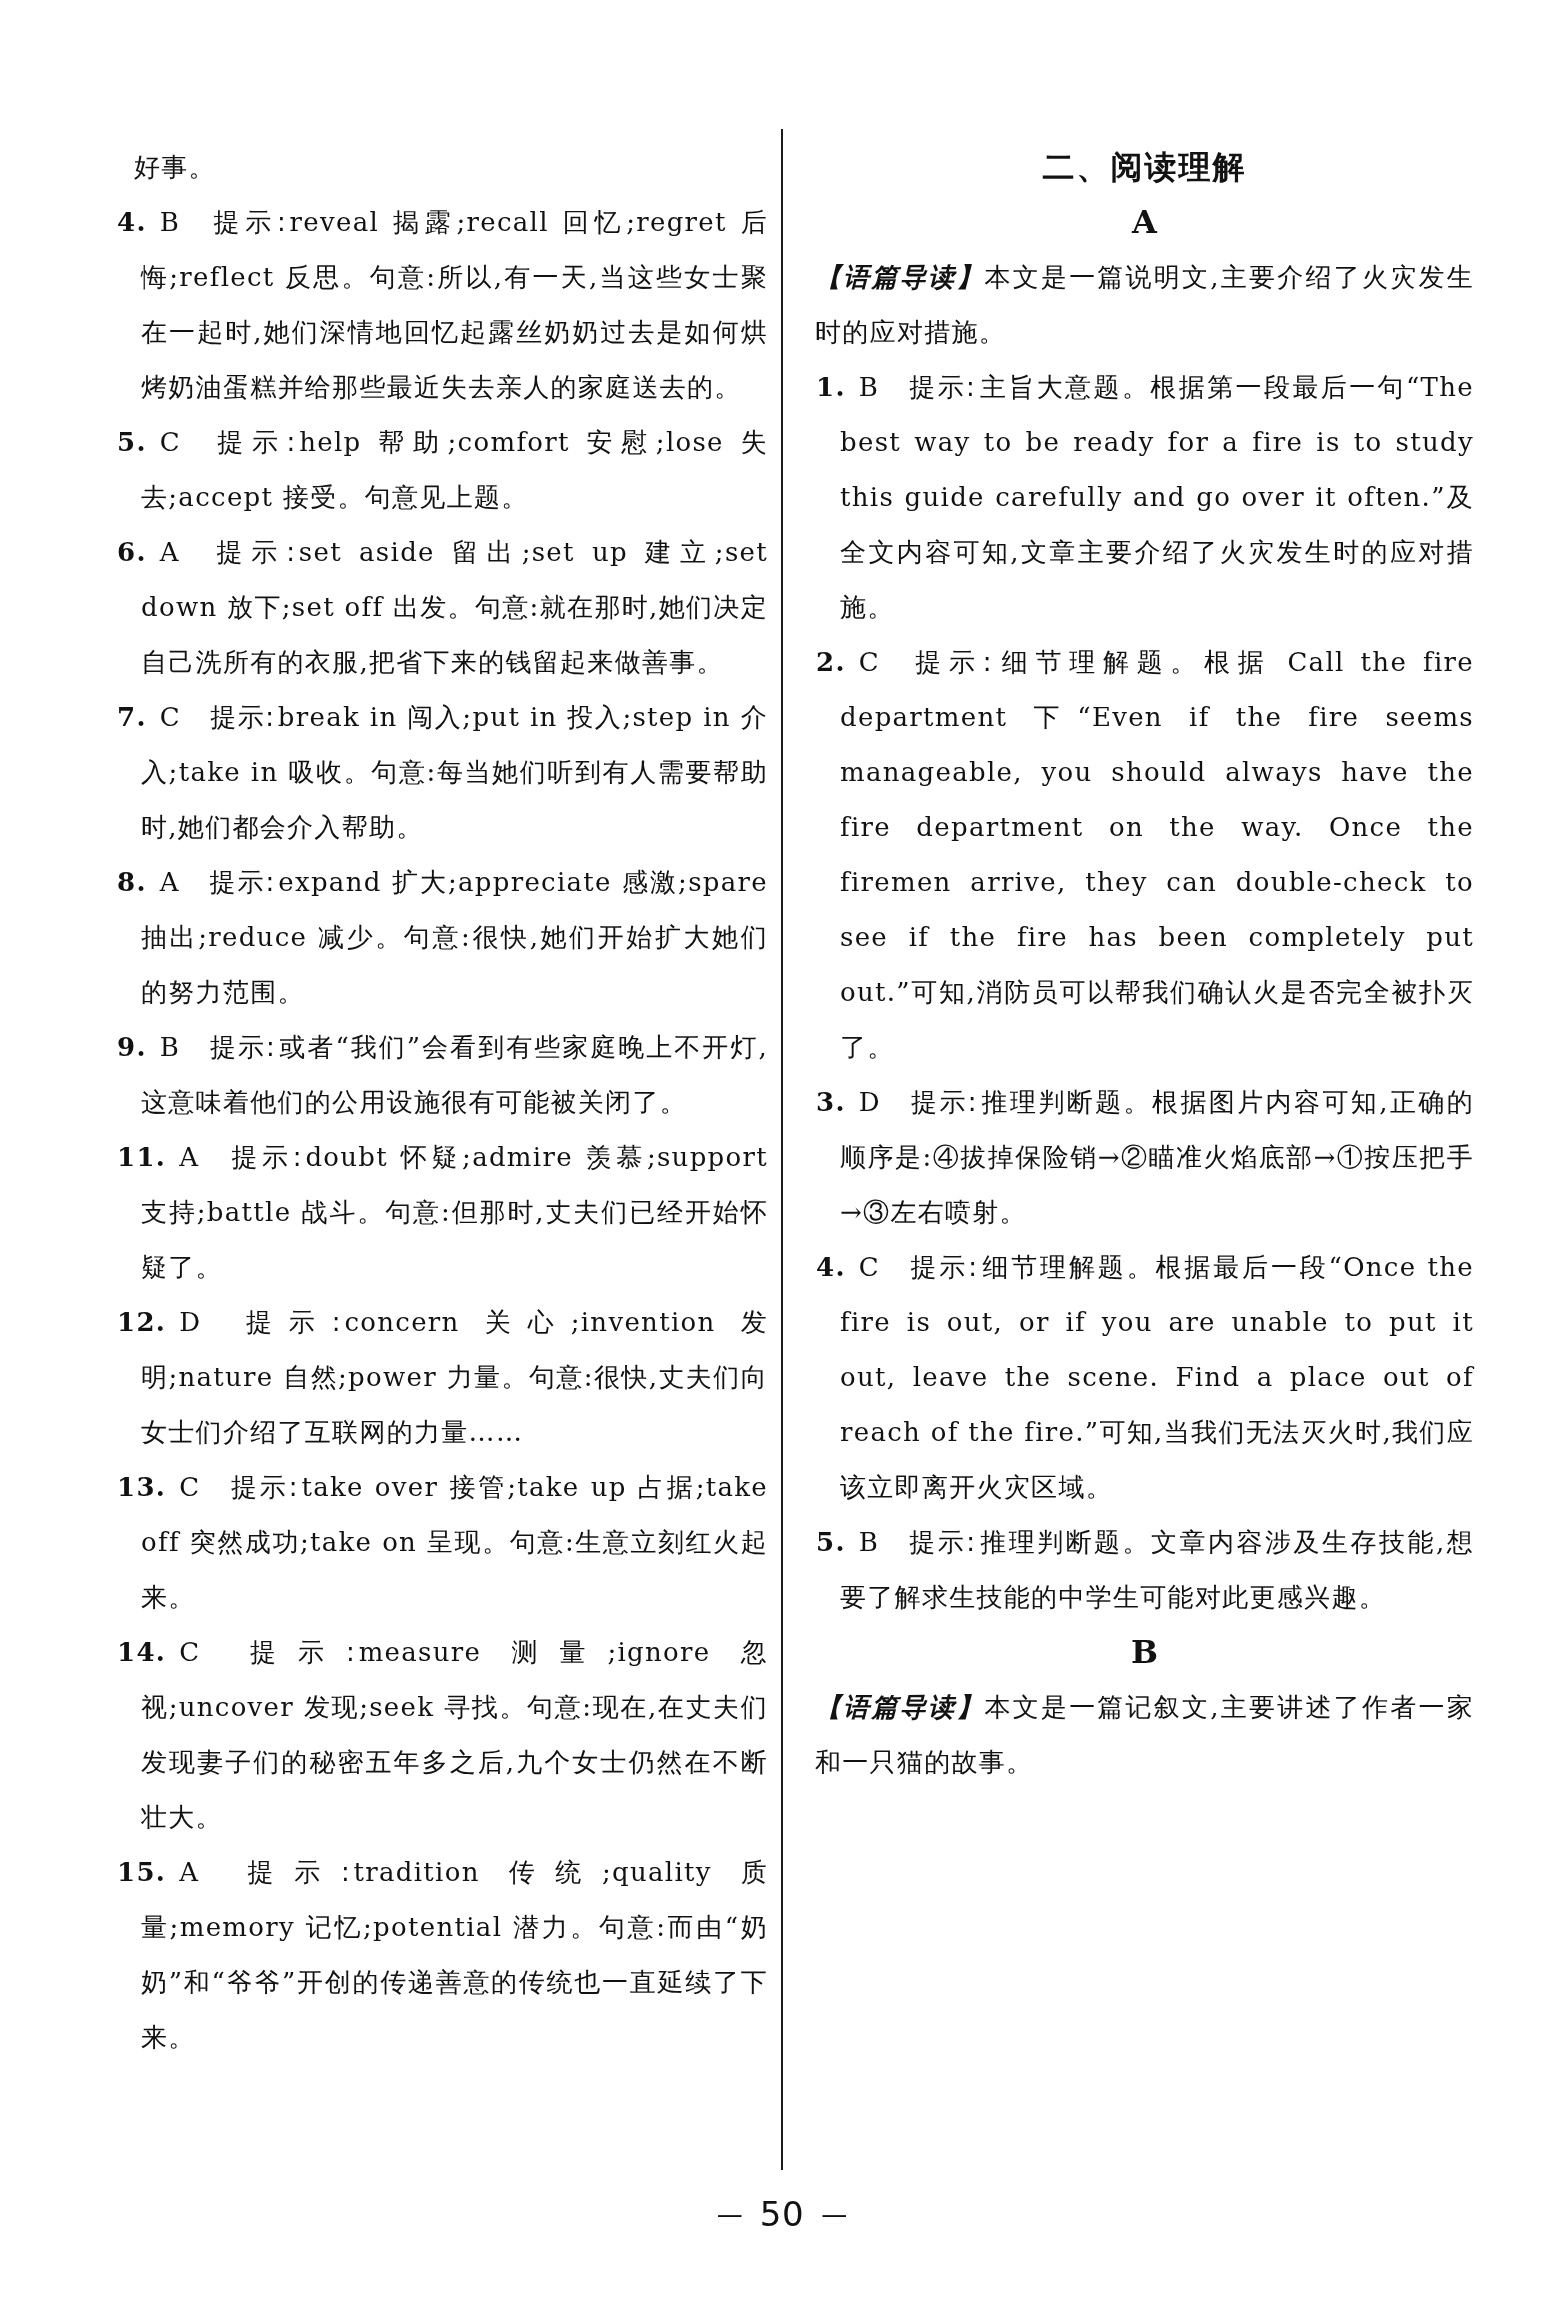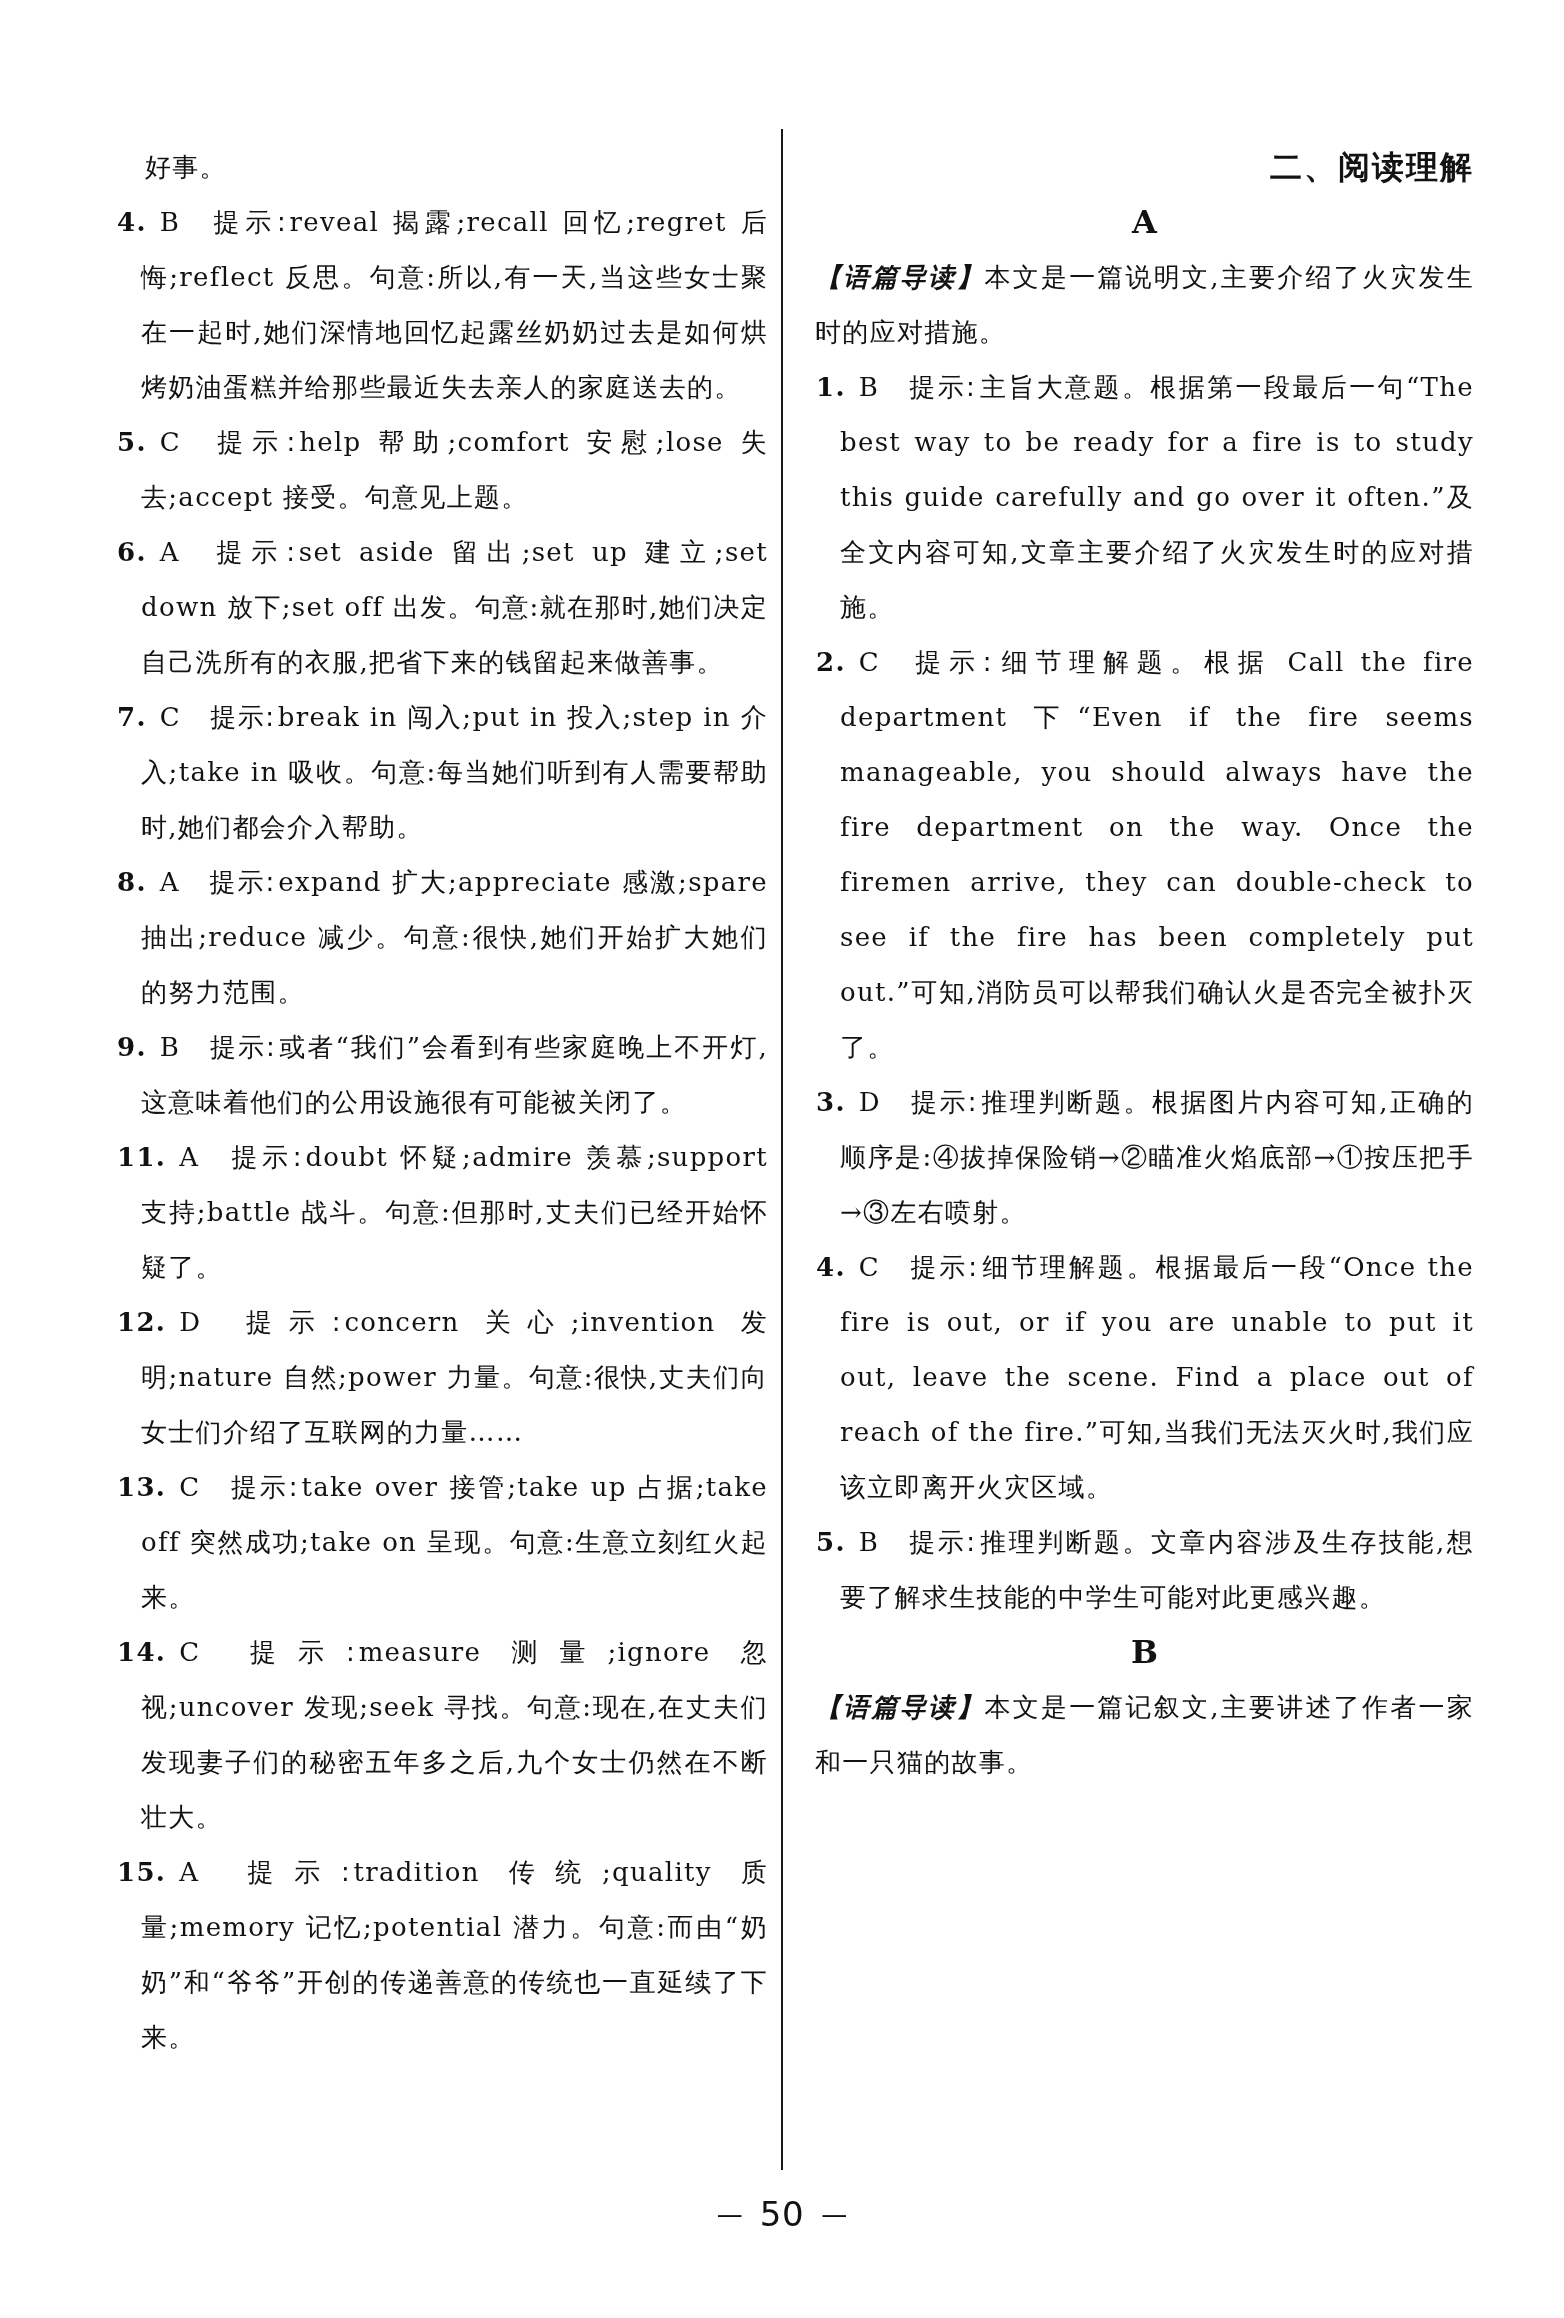--- a/index.html
+++ b/index.html
@@ -14,40 +14,40 @@
     position:absolute;
     top:140px;
     font-size:26px;
     line-height:55px;
     text-align:justify;
     letter-spacing:1.3px;
   }
   .col-left  { left:117px;  width:651px;  }
   .col-right { left:815px; width:659px; }
 
-  .carry { margin-left:28px; }
+  .carry { margin-left:17px; }
 
   .item { padding-left:24px; text-indent:-24px; }
   .col-right .item { margin-left:1px; }
 
   .num  { font-weight:700; margin-right:13px; }
   .ans  { margin-right:29px; }
   .hint {
     font-weight:400;
     font-family:"DejaVu Sans","Liberation Sans",sans-serif;
     margin-right:2.6px;
   }
   .txt { }
 
   .sec-head {
     font-family:"DejaVu Sans","Liberation Sans",sans-serif;
     font-weight:700;
     font-size:32px;
     line-height:55px;
-    text-align:right;
+    text-align:center;
     letter-spacing:2px;
   }
   .letter {
     text-align:center;
     font-weight:700;
     font-size:32px;
     line-height:55px;
     letter-spacing:0;
   }
   .intro { }

